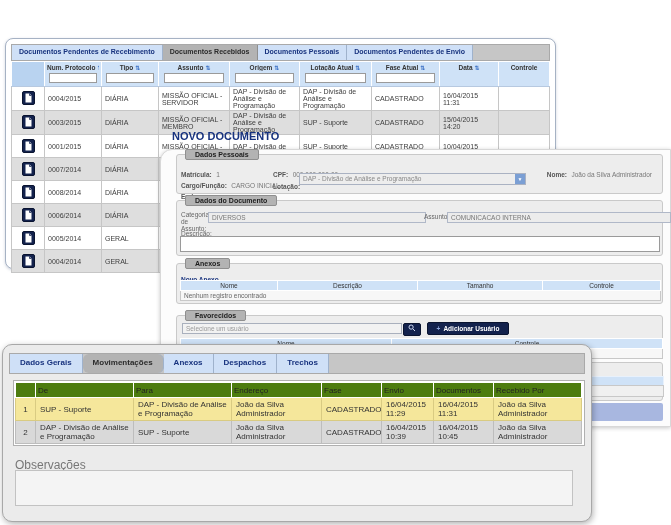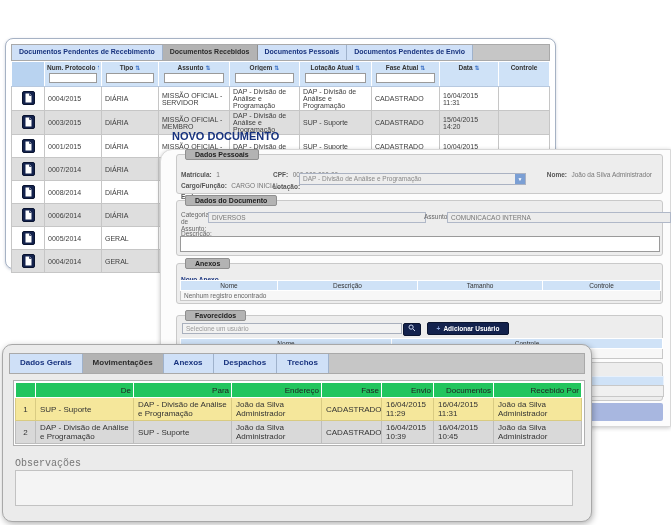--- a/index.html
+++ b/index.html
@@ -52,29 +52,29 @@
   .plus{color:#8fa7dc;margin-right:3px;font-weight:bold;}
   .bluebar{position:absolute;background:#cfe2f7;border:1px solid #e8f1fc;}
   .grayrow{position:absolute;background:#f0f0f0;border:1px solid #c8c8c8;}
   .footerbar{position:absolute;left:15px;width:487px;height:18px;background:#a8b7e0;border-radius:2px;}
 
   
   .panel-front{position:absolute;left:2px;top:344px;width:588px;height:176px;background:#ebebeb;
     border:1px solid #a8a8a8;border-radius:10px;box-shadow:1px 2px 6px rgba(0,0,0,.3);z-index:3;}
   .front-tabs{position:absolute;left:6px;right:6px;top:8px;height:19px;background:#c6c6c6;border:1px solid #a9a9a9;display:flex;}
   .front-tabs .tab{font-size:8px;font-weight:bold;color:#17327e;background:#cfe0f7;border-right:1px solid #9fb2cc;padding:4px 10px 0 10px;white-space:nowrap;cursor:default;}
-  .front-tabs .tab.active{background:#b3b3b3;color:#2b2b2b;}
+  .front-tabs .tab.active{background:#b3b3b3;color:#2b2b2b;border-radius:6px;}
   .mov-wrap{position:absolute;left:10px;top:35px;width:568px;background:#fff;border:1px solid #b0b0b0;padding:1px;}
   .mov-table{border-collapse:collapse;table-layout:fixed;width:566px;font-size:8px;color:#333;}
-  .mov-table th{background:#22c55e;border:1px solid #fff;font-weight:normal;color:#222;height:14px;padding:0 2px;text-align:right;overflow:hidden;}
+  .mov-table th{background:#4d7c0f;border:1px solid #fff;font-weight:normal;color:#222;height:14px;padding:0 2px;text-align:left;overflow:hidden;}
   .mov-table td{border:1px solid #bdbdbd;padding:2px 4px;vertical-align:middle;overflow:hidden;}
   .mov-table tr.hl td{background:#f5e79b;border-color:#d9cb82;}
   .mov-table tr.alt2 td{background:#d9d9d9;}
   .mov-table td.cnum{text-align:center;}
-  .obs-label{position:absolute;left:12px;top:113px;font-size:10px;color:#777;font-family:Liberation Mono, monospace;}
+  .obs-label{position:absolute;left:12px;top:113px;font-size:12px;color:#777;}
   .obs-area{position:absolute;left:12px;top:125px;width:556px;height:34px;background:#f4f4f4;border:1px solid #c2c2c2;}
 </style>
 </head>
 <body>
 
 <div class="stage">
 
 
   <section class="panel-docs">
     <div class="tabstrip" id="docTabs">

